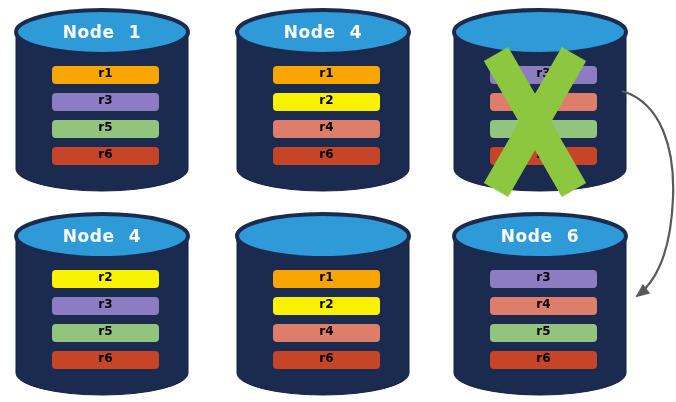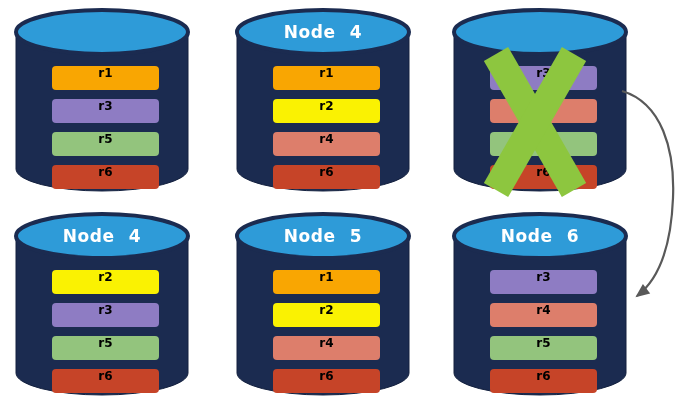--- a/index.html
+++ b/index.html
@@ -51,21 +51,21 @@
     word-spacing: 8px;
     line-height: 20px;
   }
   .bars {
     position: absolute;
     left: 31px;
     top: 60px;
     width: 114px;
   }
   .bar {
-    height: 24px;
+    height: 18px;
     border-radius: 4px;
     margin-bottom: 9px;
     text-align: center;
     font-size: 12px;
     font-weight: bold;
     line-height: 14px;
     color: var(--c-replica_label_text);
     margin-left: 7px;
   }
   .overlay {
@@ -83,20 +83,21 @@
 <body>
 
 <div class="canvas">
 
   <div id="nodes-layer">
       <div class="node row-0 col-0">
       <svg class="cyl" viewBox="0 0 176 188" aria-hidden="true">
         <path class="cyl-body" d="M 2 26 L 2 163 A 86 22 0 0 0 174 163 L 174 26 Z"></path>
         <ellipse class="cyl-top" cx="88" cy="26" rx="86" ry="22"></ellipse>
       </svg>
+      <div class="node-title">Node 1</div>
       <div class="bars">
 
       <div class="bar" style="background: rgb(249, 166, 2);">
           <span>r1</span>
         </div>
           <div class="bar" style="background: rgb(142, 124, 195);">
           <span>r3</span>
         </div>
           <div class="bar" style="background: rgb(147, 196, 125);">
           <span>r5</span>
@@ -169,21 +170,20 @@
           <div class="bar" style="background: rgb(198, 68, 40);">
           <span>r6</span>
         </div>
         </div>
     </div>
       <div class="node row-1 col-1">
       <svg class="cyl" viewBox="0 0 176 188" aria-hidden="true">
         <path class="cyl-body" d="M 2 26 L 2 163 A 86 22 0 0 0 174 163 L 174 26 Z"></path>
         <ellipse class="cyl-top" cx="88" cy="26" rx="86" ry="22"></ellipse>
       </svg>
-      <div class="node-title">Node 5</div>
       <div class="bars">
 
       <div class="bar" style="background: rgb(249, 166, 2);">
           <span>r1</span>
         </div>
           <div class="bar" style="background: rgb(250, 242, 2);">
           <span>r2</span>
         </div>
           <div class="bar" style="background: rgb(221, 126, 107);">
           <span>r4</span>

